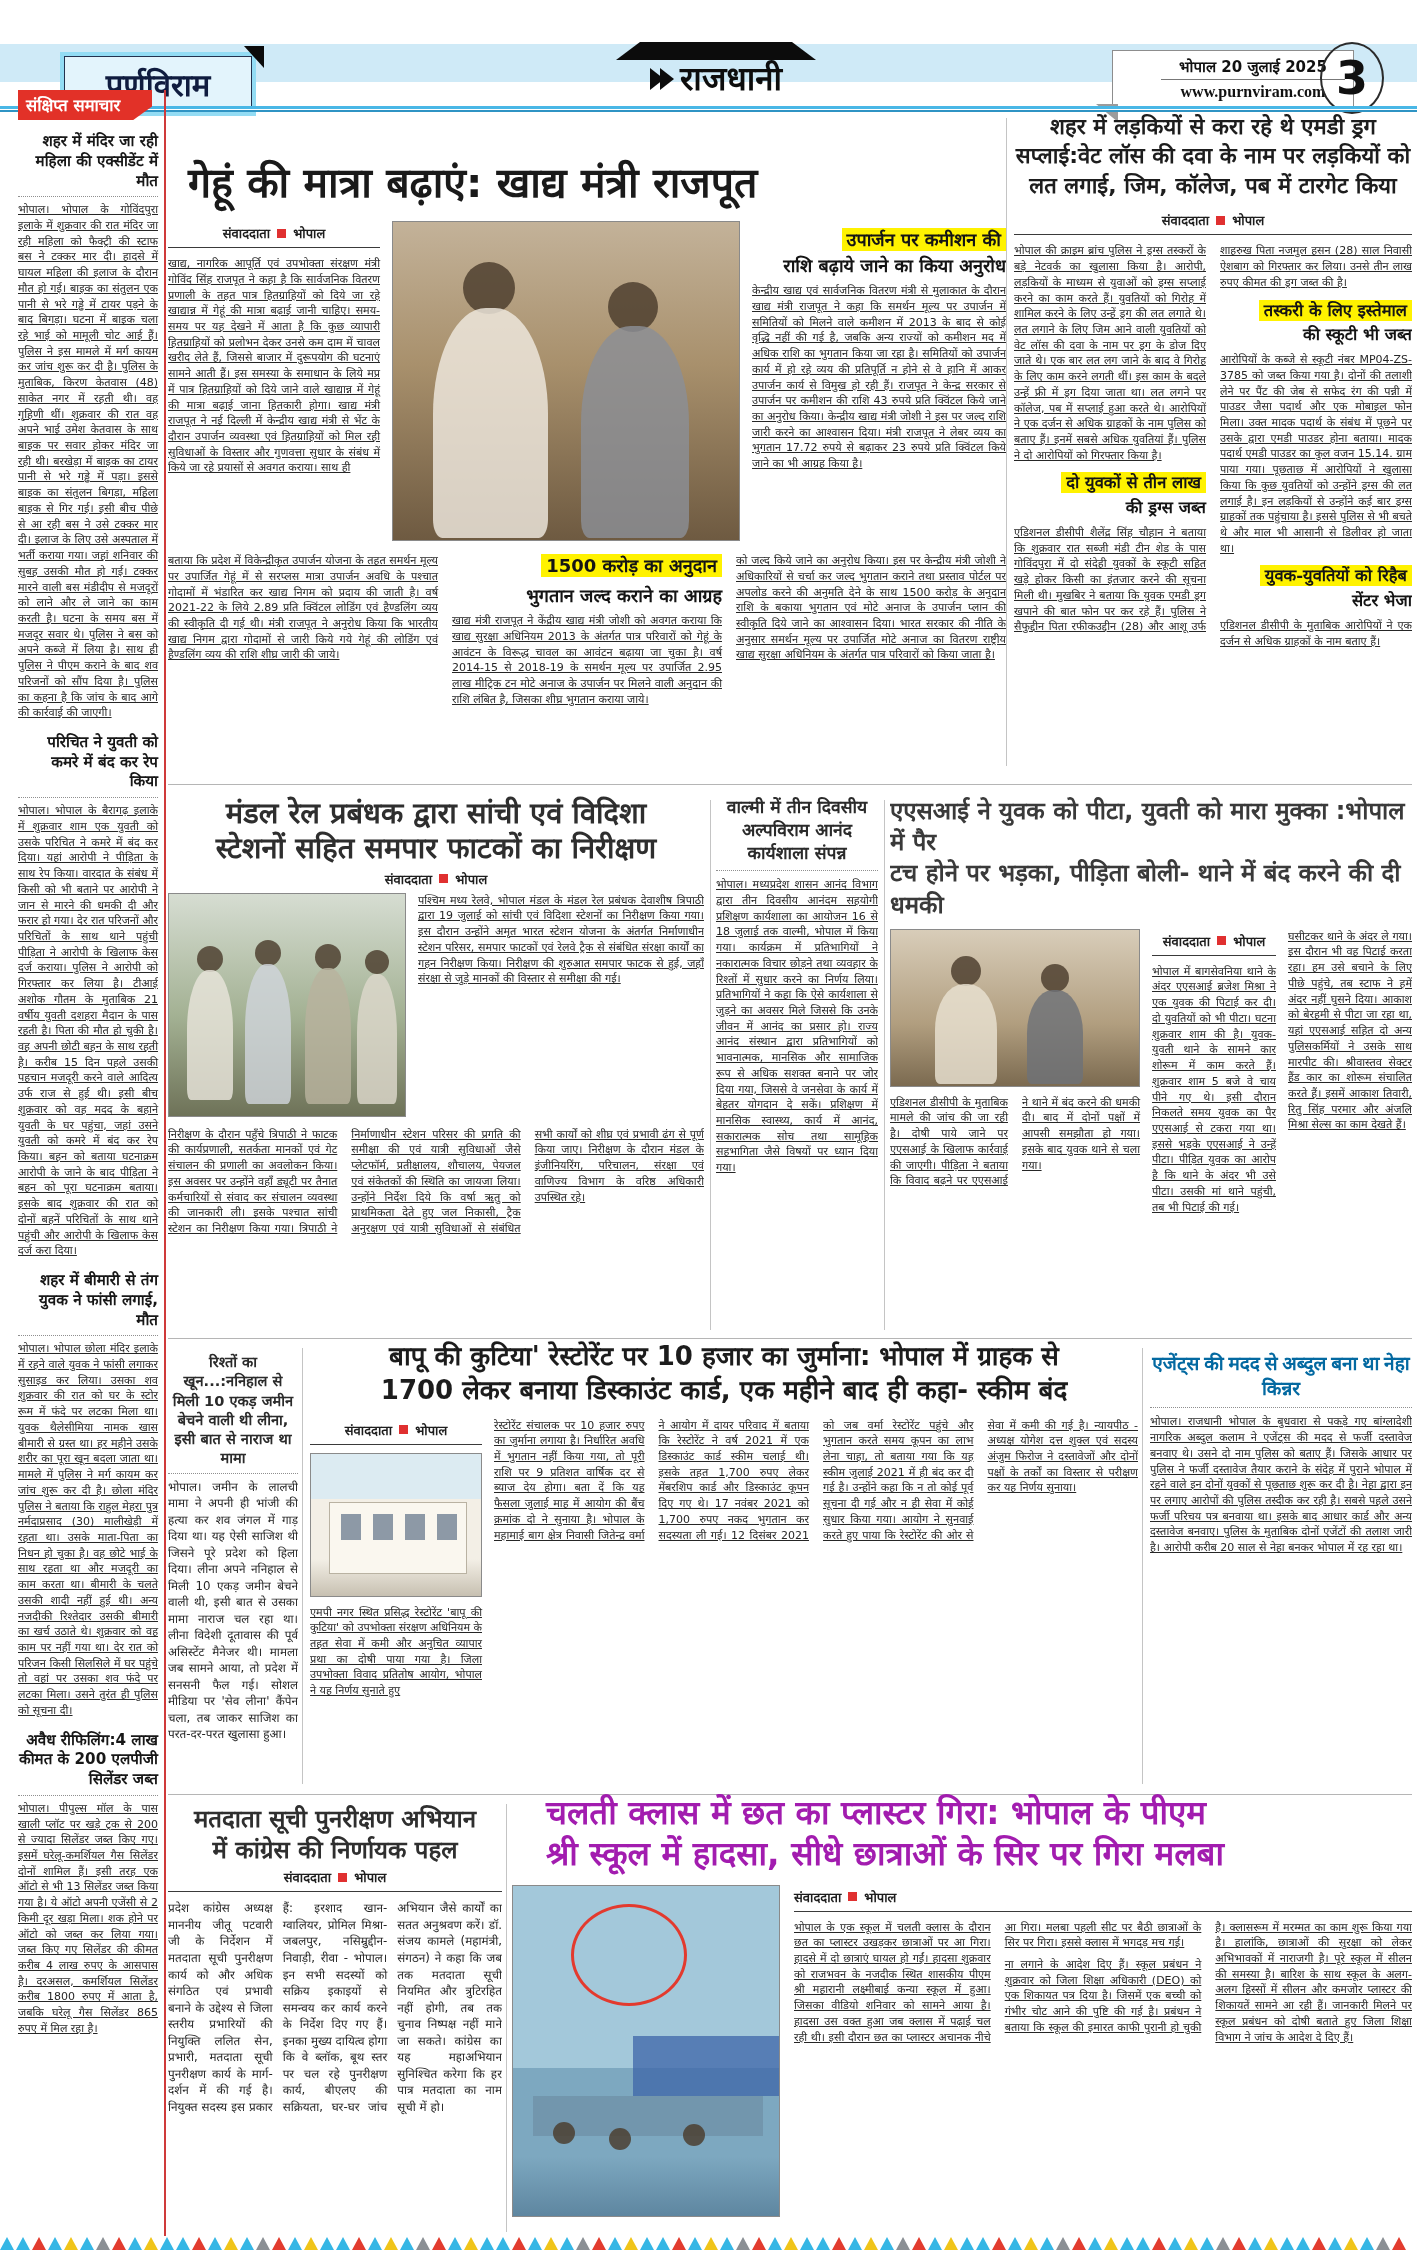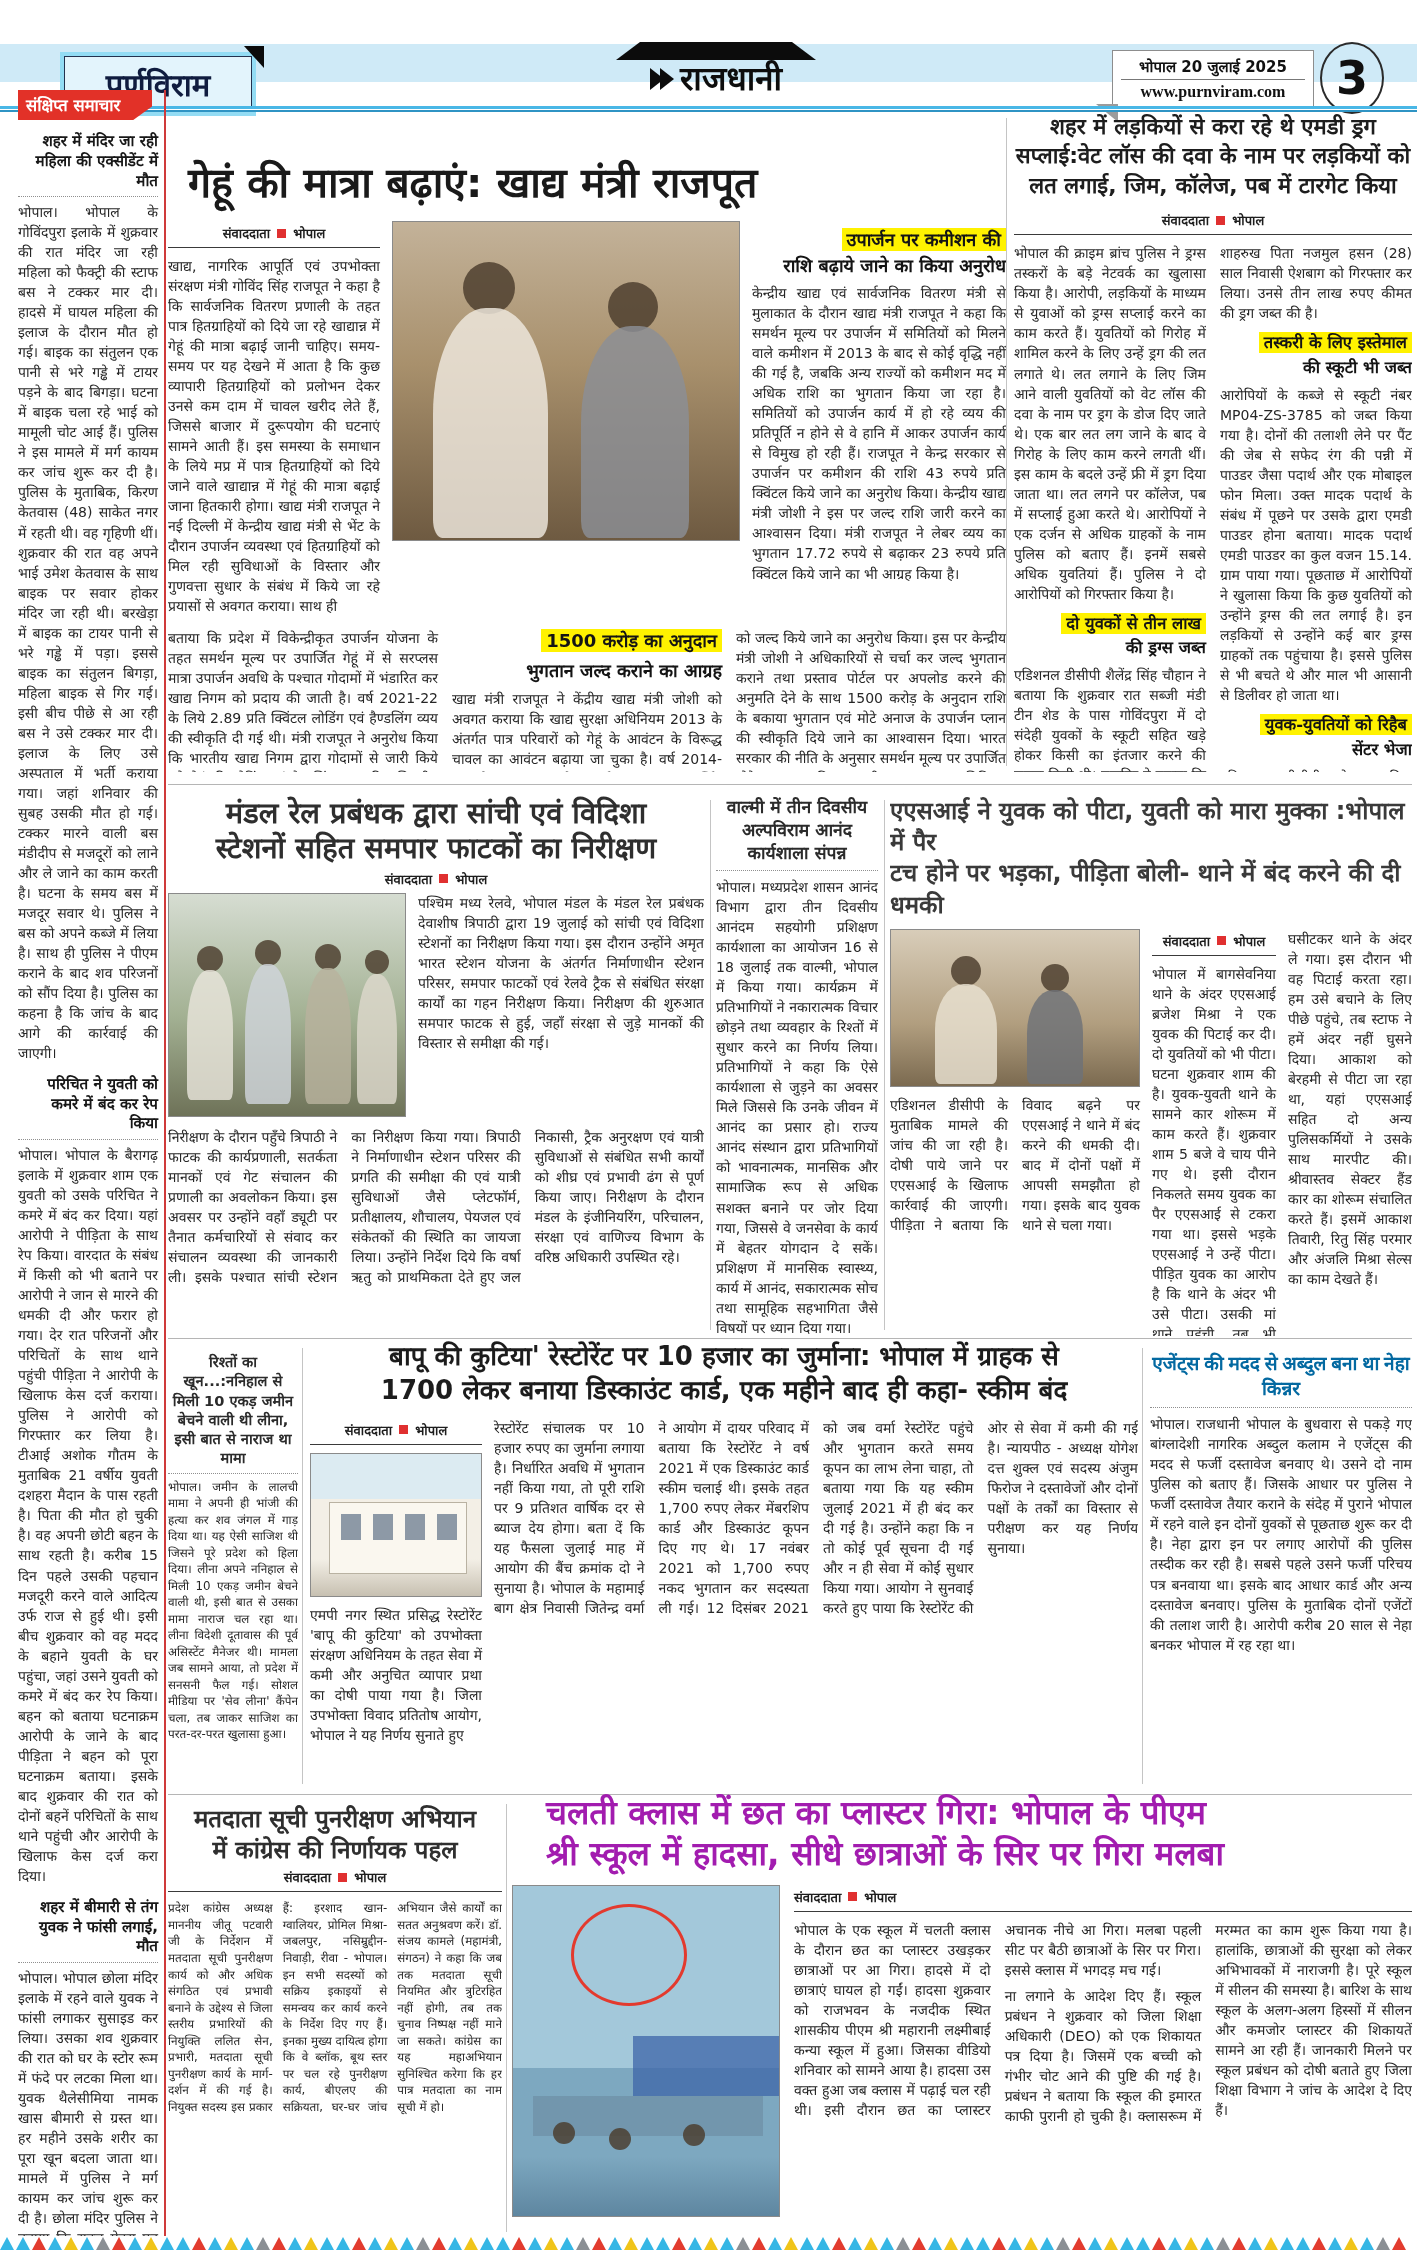--- a/index.html
+++ b/index.html
@@ -15,33 +15,33 @@
   .logo-corner{position:absolute;left:244px;top:46px;width:0;height:0;
             border-left:20px solid transparent;border-top:22px solid #0b0b0b;}
   .section-banner{position:absolute;left:596px;top:42px;width:240px;text-align:center;}
   .sb-top{margin:0 auto;width:200px;height:18px;background:#0c0c0c;
           clip-path:polygon(0 100%,12% 0,88% 0,100% 100%);}
   .sb-row{display:flex;align-items:center;justify-content:center;gap:6px;margin-top:2px;}
   .chev{width:0;height:0;border-top:11px solid transparent;border-bottom:11px solid transparent;
         border-left:14px solid #0c0c0c;}
   .sb-title{font-size:33px;font-weight:800;color:#0d0d0d;line-height:1;}
   .date-box{position:absolute;left:1112px;top:50px;width:200px;height:60px;background:#fff;
-            border:1px solid #8d8d8d;text-align:center;}
+            border:1px solid #8d8d8d;text-align:center;padding-left:40px;}
   .date-box .d1{font-size:15px;font-weight:800;color:#111;padding-top:5px;}
   .date-box .sep{border-top:1px solid #777;margin:3px 8px;}
   .date-box .d2{font-family:"Liberation Serif",serif;font-size:16px;font-weight:700;color:#111;}
   .date-tri{position:absolute;left:1096px;top:104px;width:0;height:0;
             border-right:22px solid #9b9b9b;border-bottom:18px solid transparent;}
   .page-num{position:absolute;left:1320px;top:42px;width:60px;height:68px;
             border:2px solid #2b2b2b;border-radius:50%;display:flex;align-items:center;
             justify-content:center;font-size:46px;font-weight:800;color:#101010;}
   .head-rule{position:absolute;left:0;top:106px;width:1417px;height:6px;
              background:linear-gradient(#49b7e6 0 3px,#ffffff 3px 4px,#2f94c4 4px 6px);}
   
-  .body-txt{font-size:14px;line-height:1.43;text-align:justify;color:#262626;}
+  .body-txt{font-size:11px;line-height:1.43;text-align:justify;color:#262626;text-decoration:underline;}
   .body-sm{font-size:11.8px;line-height:1.4;text-align:justify;color:#262626;}
   .byline{display:flex;align-items:center;justify-content:center;gap:7px;
           font-size:13px;font-weight:700;color:#1d1d1d;padding:3px 0 5px;}
   .byline .sq{width:9px;height:9px;background:#e03030;display:inline-block;}
   .byline.underl{border-bottom:1.5px solid #3a3a3a;margin-bottom:8px;}
   .sub-y{display:inline;background:#fff200;padding:1px 5px;font-weight:800;color:#141414;}
   .sub-b{font-weight:800;color:#141414;}
   h1,h2,h3,h4,p{margin:0;text-align:right;}
   .cols2{column-count:2;column-gap:14px;}
   .cols3{column-count:3;column-gap:14px;}

